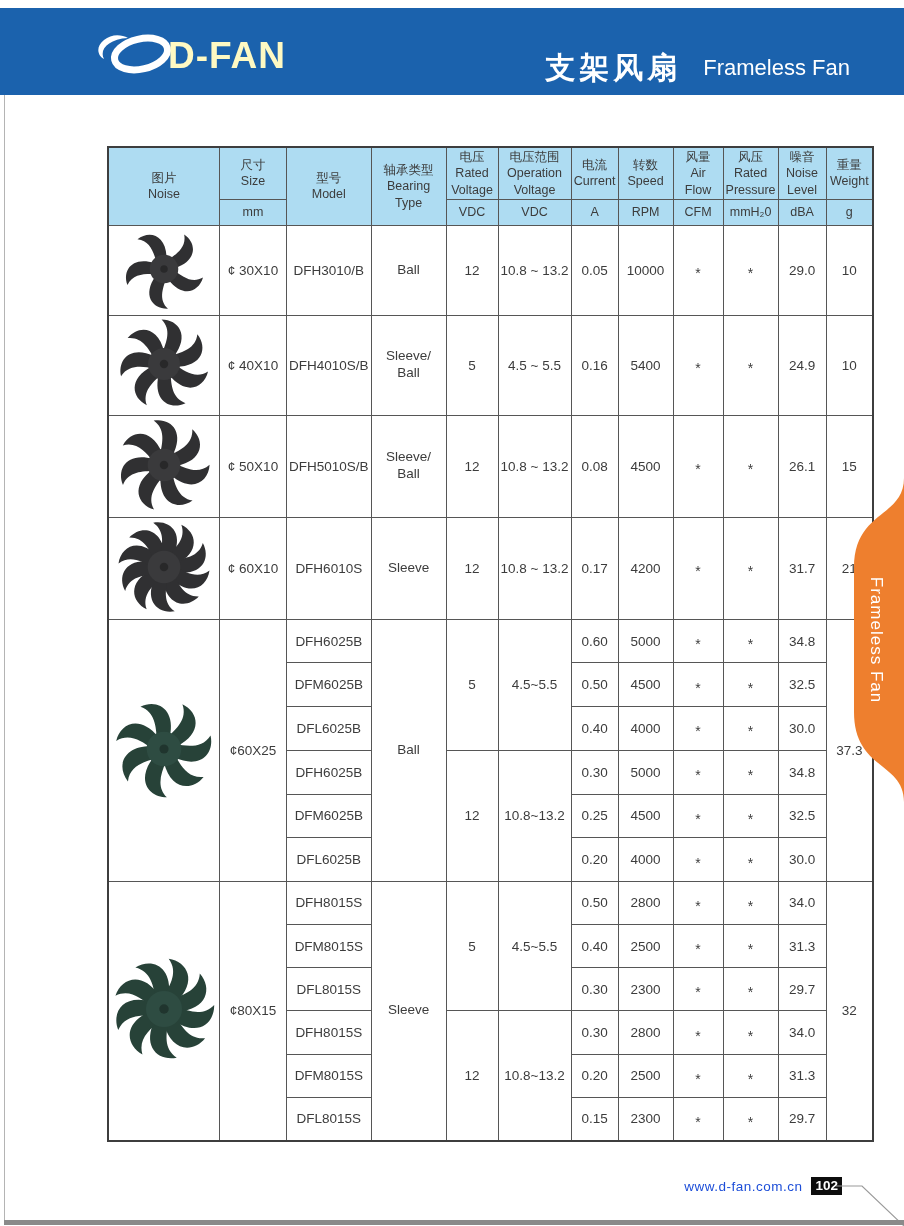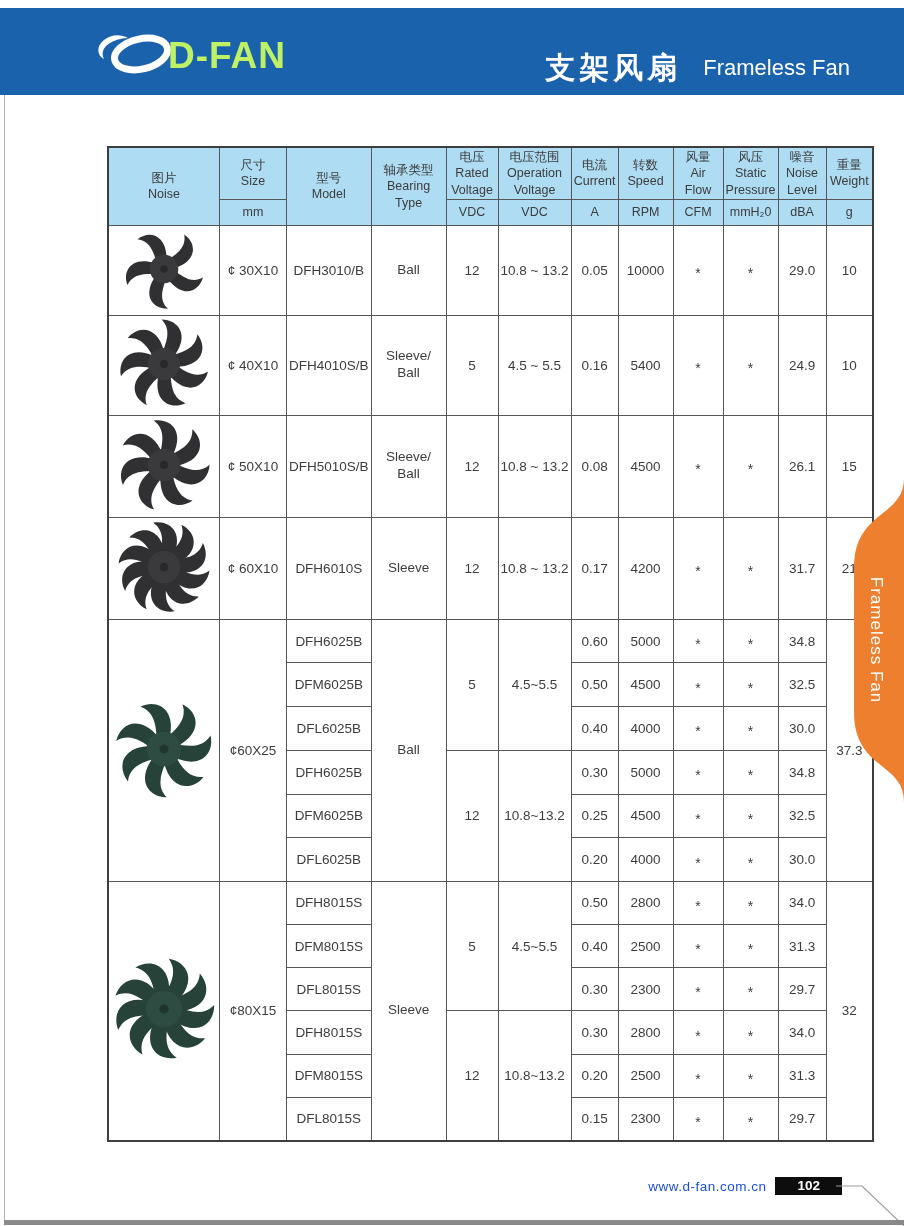--- a/index.html
+++ b/index.html
@@ -9,21 +9,21 @@
     --ink:#3c3c3c;
     --grid:#565656;
   }
   *{box-sizing:border-box;}
   body{margin:0;background:#e8e8e8;font-family:"Liberation Sans","DejaVu Sans",sans-serif;}
   .page{position:relative;width:904px;height:1226px;background:#ffffff;overflow:hidden;margin:0 auto;}
 
   
   .banner{position:absolute;left:0;top:8px;width:904px;height:87px;background:var(--blue);}
   .logo{position:absolute;left:96px;top:20px;display:flex;align-items:center;}
-  .logo-text{color:#bef264;font-size:37px;font-weight:bold;letter-spacing:1px;margin-left:-8px;}
+  .logo-text{color:#fef9c3;font-size:37px;font-weight:bold;letter-spacing:1px;margin-left:-8px;}
   .titles{position:absolute;right:54px;top:0;height:87px;display:flex;align-items:flex-end;padding-bottom:12px;}
   .title-cn{color:#fff;font-size:30px;font-weight:bold;letter-spacing:4px;line-height:1;}
   .title-en{color:#fff;font-size:22px;margin-left:22px;line-height:1.35;}
 
   
   .table-wrap{position:absolute;left:107px;top:146px;}
   table.spec{border-collapse:collapse;border:2px solid #3e3e3e;table-layout:fixed;}
   table.spec th,table.spec td{
     border:1px solid var(--grid);
     text-align:center;vertical-align:middle;
@@ -43,21 +43,21 @@
   .side-tab-label{
     position:absolute;left:50%;top:50%;
     transform:translate(-50%,-50%) rotate(90deg);
     color:#fff;font-size:17px;white-space:nowrap;letter-spacing:1px;
   }
 
   
   .footer{position:absolute;top:1177px;right:62px;display:flex;align-items:center;}
   .website{color:#1d4ed8;font-size:13.5px;letter-spacing:0.5px;text-decoration:none;}
   .page-badge{background:#0d0d0d;color:#fff;font-size:13.5px;font-weight:bold;
-    padding:1px 22px;margin-left:9px;line-height:1.2;}
+    padding:1px 4px;margin-left:9px;line-height:1.2;}
   .corner-line{position:absolute;left:836px;top:1184px;}
 
   
   .left-line{position:absolute;left:4px;top:95px;width:1px;height:1125px;background:#b4b4b4;}
   .bottom-bar{position:absolute;left:4px;top:1220px;width:900px;height:5px;background:#8a8a8a;}
 </style>
 </head>
 <body>
 
 <div class="page">
@@ -98,21 +98,21 @@
           <tr style="height: 52px;">
             <th rowspan="2"><span>图片</span><br><span>Noise</span></th>
             <th><span>尺寸</span><br><span>Size</span></th>
             <th rowspan="2"><span>型号</span><br><span>Model</span></th>
             <th rowspan="2"><span>轴承类型</span><br><span>Bearing Type</span></th>
             <th><span>电压</span><br><span>Rated Voltage</span></th>
             <th><span>电压范围</span><br><span>Operation Voltage</span></th>
             <th><span>电流</span><br><span>Current</span></th>
             <th><span>转数</span><br><span>Speed</span></th>
             <th><span>风量</span><br><span>Air Flow</span></th>
-            <th><span>风压</span><br><span>Static Pressure</span></th>
+            <th><span>风压</span><br><span>Rated Pressure</span></th>
             <th><span>噪音</span><br><span>Noise Level</span></th>
             <th><span>重量</span><br><span>Weight</span></th>
           </tr>
           <tr style="height: 26px;">
             <th>mm</th>
             <th>VDC</th>
             <th>VDC</th>
             <th>A</th>
             <th>RPM</th>
             <th>CFM</th>

